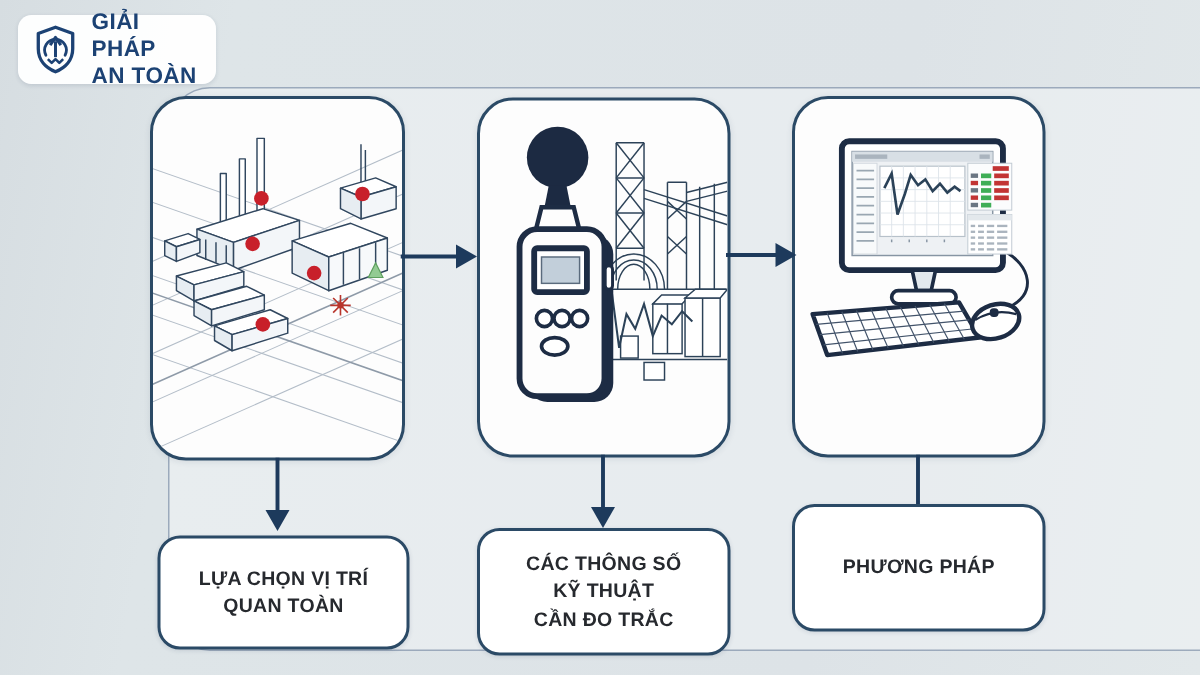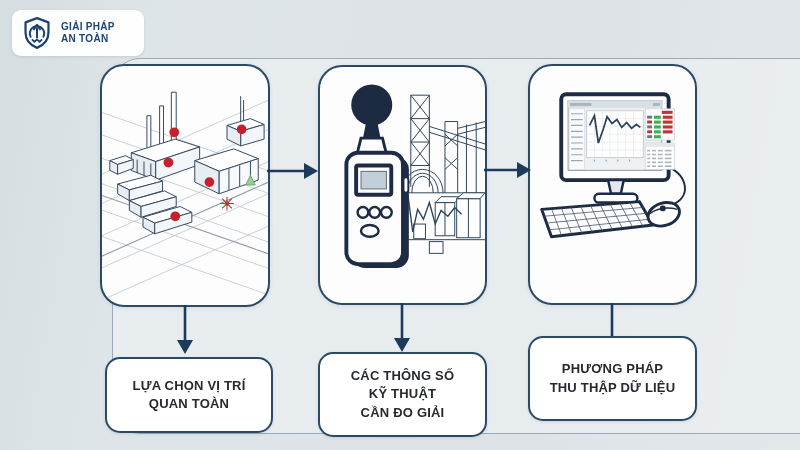--- a/index.html
+++ b/index.html
@@ -20,21 +20,21 @@
   }
 
   
   .logo-card {
     position:absolute; left:12px; top:10px; width:132px; height:46px;
     background:rgba(255,255,255,0.95); border-radius:9px;
     display:flex; align-items:center; gap:7px; padding:4px 8px;
     box-shadow:0 1px 3px rgba(30,50,80,0.12);
   }
   .logo-icon { width:34px; height:34px; flex:0 0 auto; }
-  .logo-text { color:#1c4274; font-weight:bold; font-size:10px; line-height:1.18; letter-spacing:.3px; }
+  .logo-text { color:#1c4274; font-weight:bold; font-size:15px; line-height:1.18; letter-spacing:.3px; }
 
   
   .panel {
     position:absolute; background:#fdfdfd;
     border:2.5px solid #2b4a66; border-radius:24px;
     overflow:hidden; box-shadow:0 1px 4px rgba(30,50,80,0.10);
   }
   .panel svg { position:absolute; inset:0; width:100%; height:100%; }
   #panel-1 { left:100px; top:64px;  width:170px; height:243px; }
   #panel-2 { left:318px; top:65px;  width:169px; height:240px; }
@@ -371,20 +371,19 @@
     <polygon points="3,35 19,35 11,49" fill="#1d3a5c"></polygon>
   </svg>
 
   <div class="caption" id="caption-1">
     <span>LỰA CHỌN VỊ TRÍ</span>
     <span>QUAN TOÀN</span>
   </div>
   <div class="caption" id="caption-2">
     <span>CÁC THÔNG SỐ</span>
     <span>KỸ THUẬT</span>
-    <span>CẦN ĐO GIẢI</span>
+    <span>CẦN ĐO TRẮC</span>
   </div>
   <div class="caption" id="caption-3">
     <span>PHƯƠNG PHÁP</span>
-    <span>THU THẬP DỮ LIỆU</span>
   </div>
 
 </div>
 
 </body></html>

